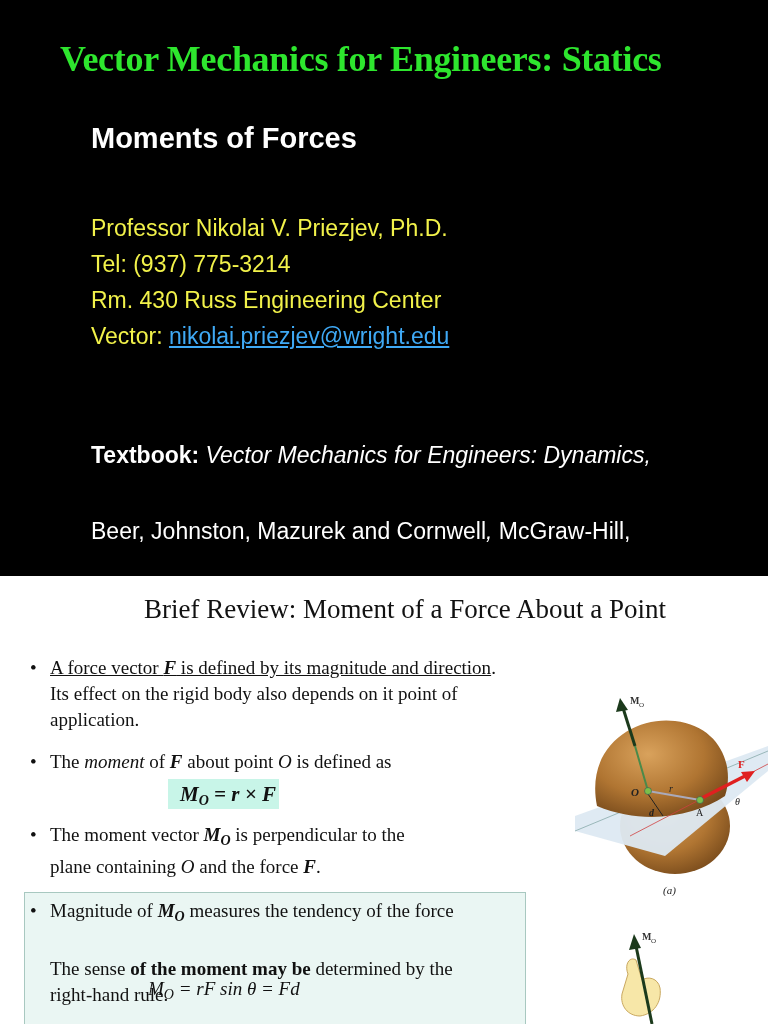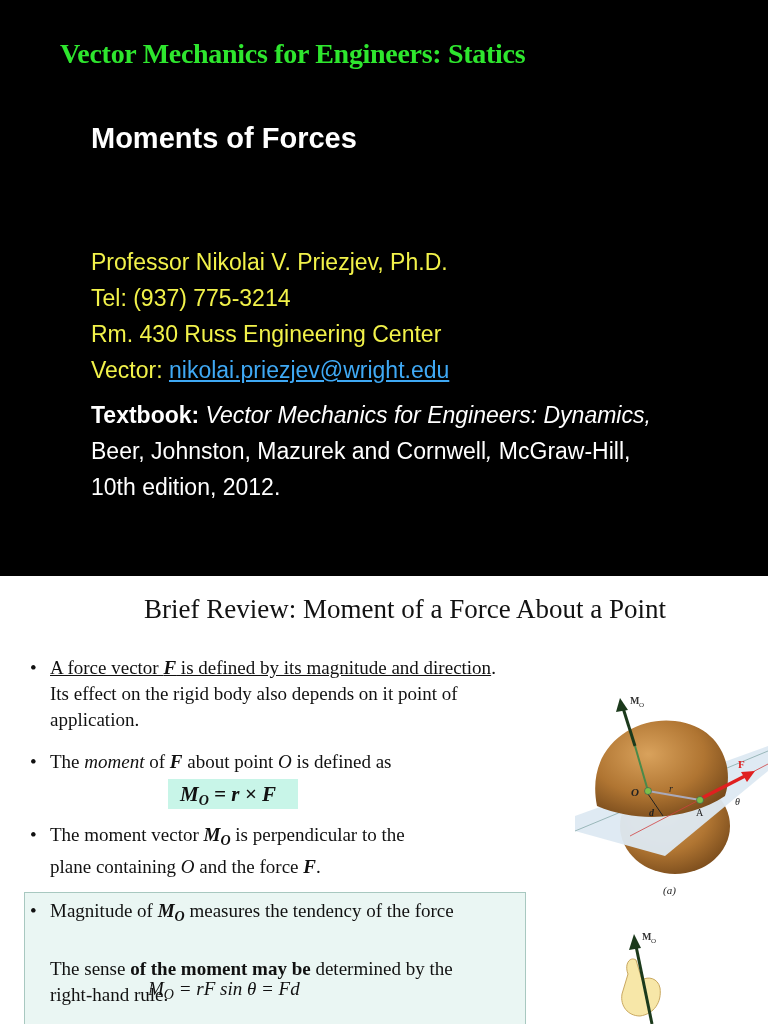--- a/index.html
+++ b/index.html
@@ -1,40 +1,40 @@
 <!DOCTYPE html>
 <html><head>
 <meta charset="utf-8">
 <style>
   html, body { margin: 0; padding: 0; }
   body { width: 768px; height: 1024px; overflow: hidden; background: #ffffff; position: relative; }
 
   
   .slide1 { position: absolute; left: 0; top: 0; width: 768px; height: 576px; background: #000000; }
-  .s1-course { position: absolute; left: 60px; top: 38px; font-family: "Liberation Serif", serif; font-weight: bold; font-size: 28px; color: #2ee62e; letter-spacing: -0.3px; white-space: nowrap; }
+  .s1-course { position: absolute; left: 60px; top: 38px; font-family: "Liberation Serif", serif; font-weight: bold; font-size: 36px; color: #2ee62e; letter-spacing: -0.3px; white-space: nowrap; }
   .s1-topic { position: absolute; left: 91px; top: 122px; font-family: Liberation Sans, sans-serif; font-weight: bold; font-size: 29px; color: #ffffff; white-space: nowrap; }
-  .s1-contact { position: absolute; left: 91px; top: 210px; font-family: "Liberation Sans", sans-serif; font-size: 23px; line-height: 36px; color: #f2f24a; margin-top: 34px; }
+  .s1-contact { position: absolute; left: 91px; top: 210px; font-family: "Liberation Sans", sans-serif; font-size: 23px; line-height: 36px; color: #f2f24a; }
   .s1-contact div { white-space: nowrap; }
   .s1-link { color: #3fa9f5; text-decoration: underline; }
   .s1-textbook { position: absolute; left: 91px; top: 397px; font-family: "Liberation Sans", sans-serif; font-size: 23px; line-height: 36px; color: #ffffff; width: 660px; }
-  .s1-textbook div { white-space: nowrap; }
+  .s1-textbook div { white-space: nowrap; margin-top: 40px; }
   .s1-textbook b { font-weight: bold; }
   .s1-textbook i { font-style: italic; }
 
   
   .slide2 { position: absolute; left: 0; top: 576px; width: 768px; height: 448px; background: #ffffff; }
   .s2-title { position: absolute; left: 0; width: 756px; top: 20px; text-align: center; font-family: "Liberation Serif", serif; font-size: 27px; color: #111111; white-space: nowrap; padding-left: 27px; }
   .s2-body { font-family: "Liberation Serif", serif; font-size: 19px; color: #111111; line-height: 26px; }
   .bullet { position: absolute; left: 30px; }
   .bullet .dot { position: absolute; left: 0; top: 0; }
   .bullet .txt { position: absolute; left: 20px; top: 0; white-space: nowrap; }
   .b1 { top: 79px; }
   .b1 u { text-decoration: underline; }
   .b2 { top: 173px; }
-  .eq-box { position: absolute; left: 168px; top: 203px; width: 130px; height: 30px; background: #c8f5e8; }
+  .eq-box { position: absolute; left: 168px; top: 203px; width: 111px; height: 30px; background: #c8f5e8; }
   .eq-box .eq { position: absolute; left: 12px; top: 2px; font-family: "Liberation Serif", serif; font-weight: bold; font-style: italic; font-size: 21px; color: #111; white-space: nowrap; }
   .sub { font-size: 14px; vertical-align: -4px; }
   .b3 { top: 246px; }
   .hl-box { position: absolute; left: 24px; top: 316px; width: 500px; height: 140px; background: #eaf6f3; border: 1px solid #a8c8c0; }
   .b4 { top: 322px; }
   .eq2 { position: absolute; left: 148px; top: 376px; font-style: italic; white-space: nowrap; margin-top: 24px; }
 
   .diagram { position: absolute; left: 575px; top: 100px; width: 193px; height: 220px; }
   .hand { position: absolute; left: 600px; top: 340px; width: 80px; height: 108px; }
   .fig-label { font-family: "Liberation Serif", serif; font-style: italic; font-size: 11px; fill: #222; }

